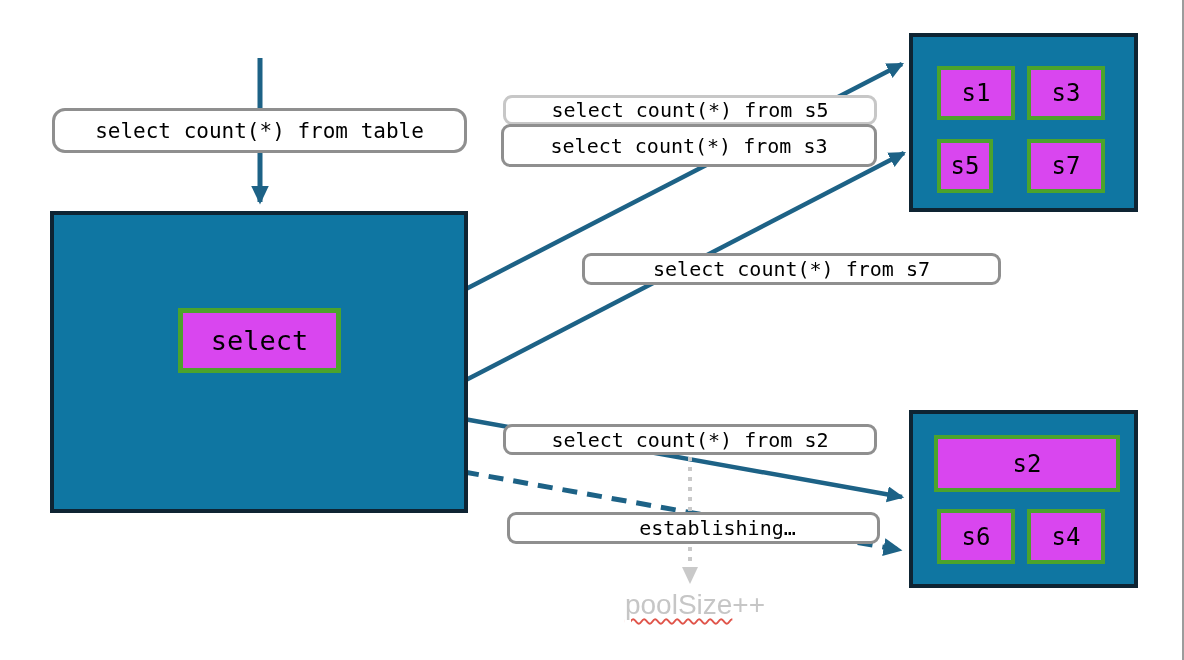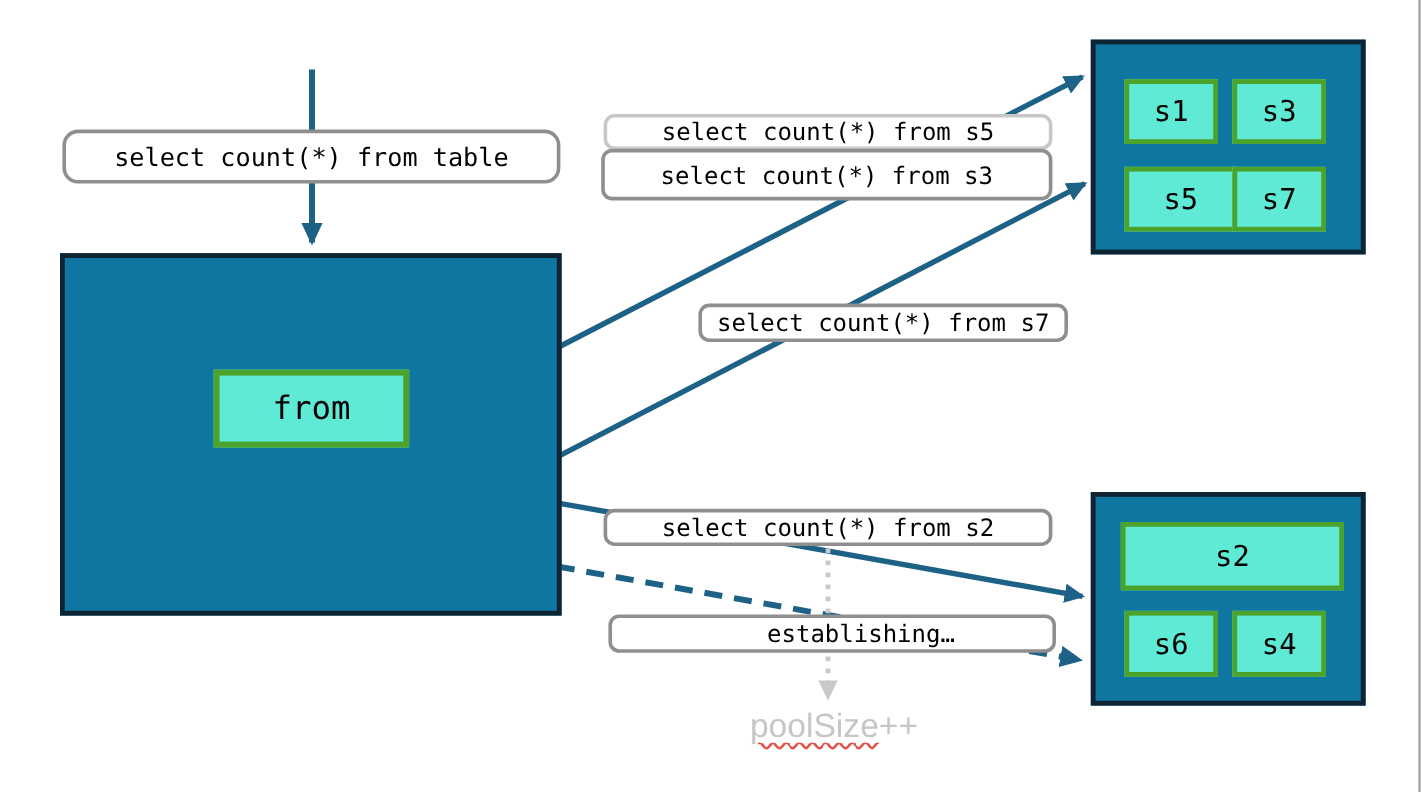--- a/index.html
+++ b/index.html
@@ -17,21 +17,21 @@
     white-space:nowrap;
   }
   .qlabel.light { border-color:#c7c7c7; }
 
   .node {
     position:absolute; z-index:2; box-sizing:border-box;
     background:#0f76a2; border:4px solid #0e2433;
   }
   .shard {
     position:absolute; z-index:4; box-sizing:border-box;
-    background:#5eead4; border:4px solid #4ca32c;
+    background:#d946ef; border:4px solid #4ca32c;
     display:flex; align-items:center; justify-content:center;
     font-family:"DejaVu Sans Mono", monospace; font-size:24px; color:#000;
   }
   .shard.big { font-size:27px; border-width:5px; }
 
   .poolsize {
     position:absolute; z-index:2; left:605px; top:589px; width:180px;
     text-align:center; font-family:"Liberation Sans", sans-serif;
     font-size:28px; color:#c6c6c6; letter-spacing:0px;
   }
@@ -73,33 +73,33 @@
     <line x1="690" y1="457" x2="690" y2="568" stroke="#c9c9c9" stroke-width="4" stroke-dasharray="4 6"></line>
     <polygon points="682,567 698,567 690,584" fill="#c9c9c9"></polygon>
   </svg>
 
   <div class="qlabel" style="left:52px; top:108px; width:415px; height:45px; font-size:21px;border-radius:13px;">select count(*) from table</div>
 
   <div class="qlabel light" style="left:503px; top:95px; width:374px; height:30px;">select count(*) from s5</div>
 
   <div class="qlabel" style="left:501px; top:124px; width:376px; height:43px;">select count(*) from s3</div>
 
-  <div class="qlabel" style="left:582px; top:253px; width:308px; height:32px;">select count(*) from s7</div>
+  <div class="qlabel" style="left:582px; top:253px; width:419px; height:32px;">select count(*) from s7</div>
 
   <div class="qlabel" style="left:503px; top:424px; width:374px; height:31px;">select count(*) from s2</div>
 
   <div class="qlabel" style="left:507px; top:512px; width:373px; height:32px;padding-left:48px;">establishing…</div>
 
   <div class="node" style="left:50px; top:211px; width:418px; height:302px;"></div>
-  <div class="shard big" style="left:178px; top:308px; width:163px; height:65px;">from</div>
+  <div class="shard big" style="left:178px; top:308px; width:163px; height:65px;">select</div>
 
   <div class="node" style="left:909px; top:33px; width:229px; height:179px;"></div>
   <div class="shard" style="left:937px; top:66px; width:78px; height:54px;">s1</div>
   <div class="shard" style="left:1027px; top:66px; width:78px; height:54px;">s3</div>
-  <div class="shard" style="left:937px; top:139px; width:94px; height:54px;">s5</div>
+  <div class="shard" style="left:937px; top:139px; width:56px; height:54px;">s5</div>
   <div class="shard" style="left:1027px; top:139px; width:78px; height:54px;">s7</div>
 
   <div class="node" style="left:909px; top:410px; width:229px; height:178px;"></div>
   <div class="shard" style="left:934px; top:435px; width:186px; height:57px;">s2</div>
   <div class="shard" style="left:937px; top:509px; width:78px; height:55px;">s6</div>
   <div class="shard" style="left:1027px; top:509px; width:78px; height:55px;">s4</div>
 
   <div class="poolsize">
     <span class="word">poolSize</span><span>++</span>
   </div>

